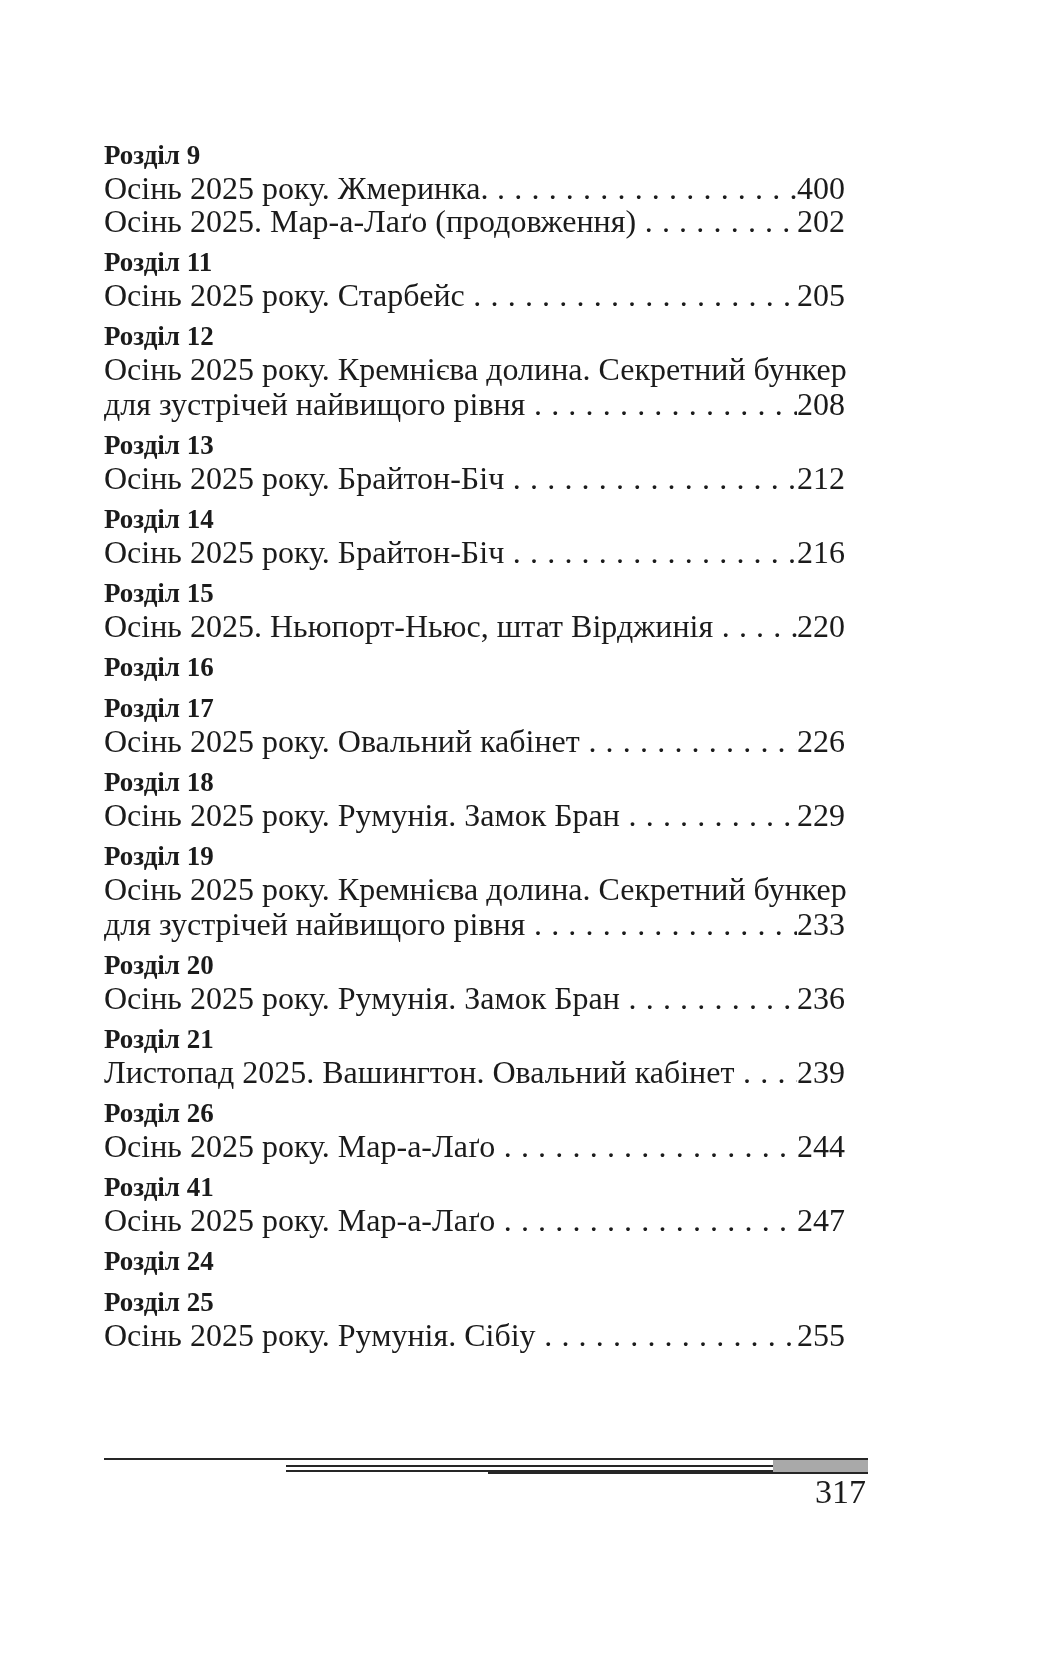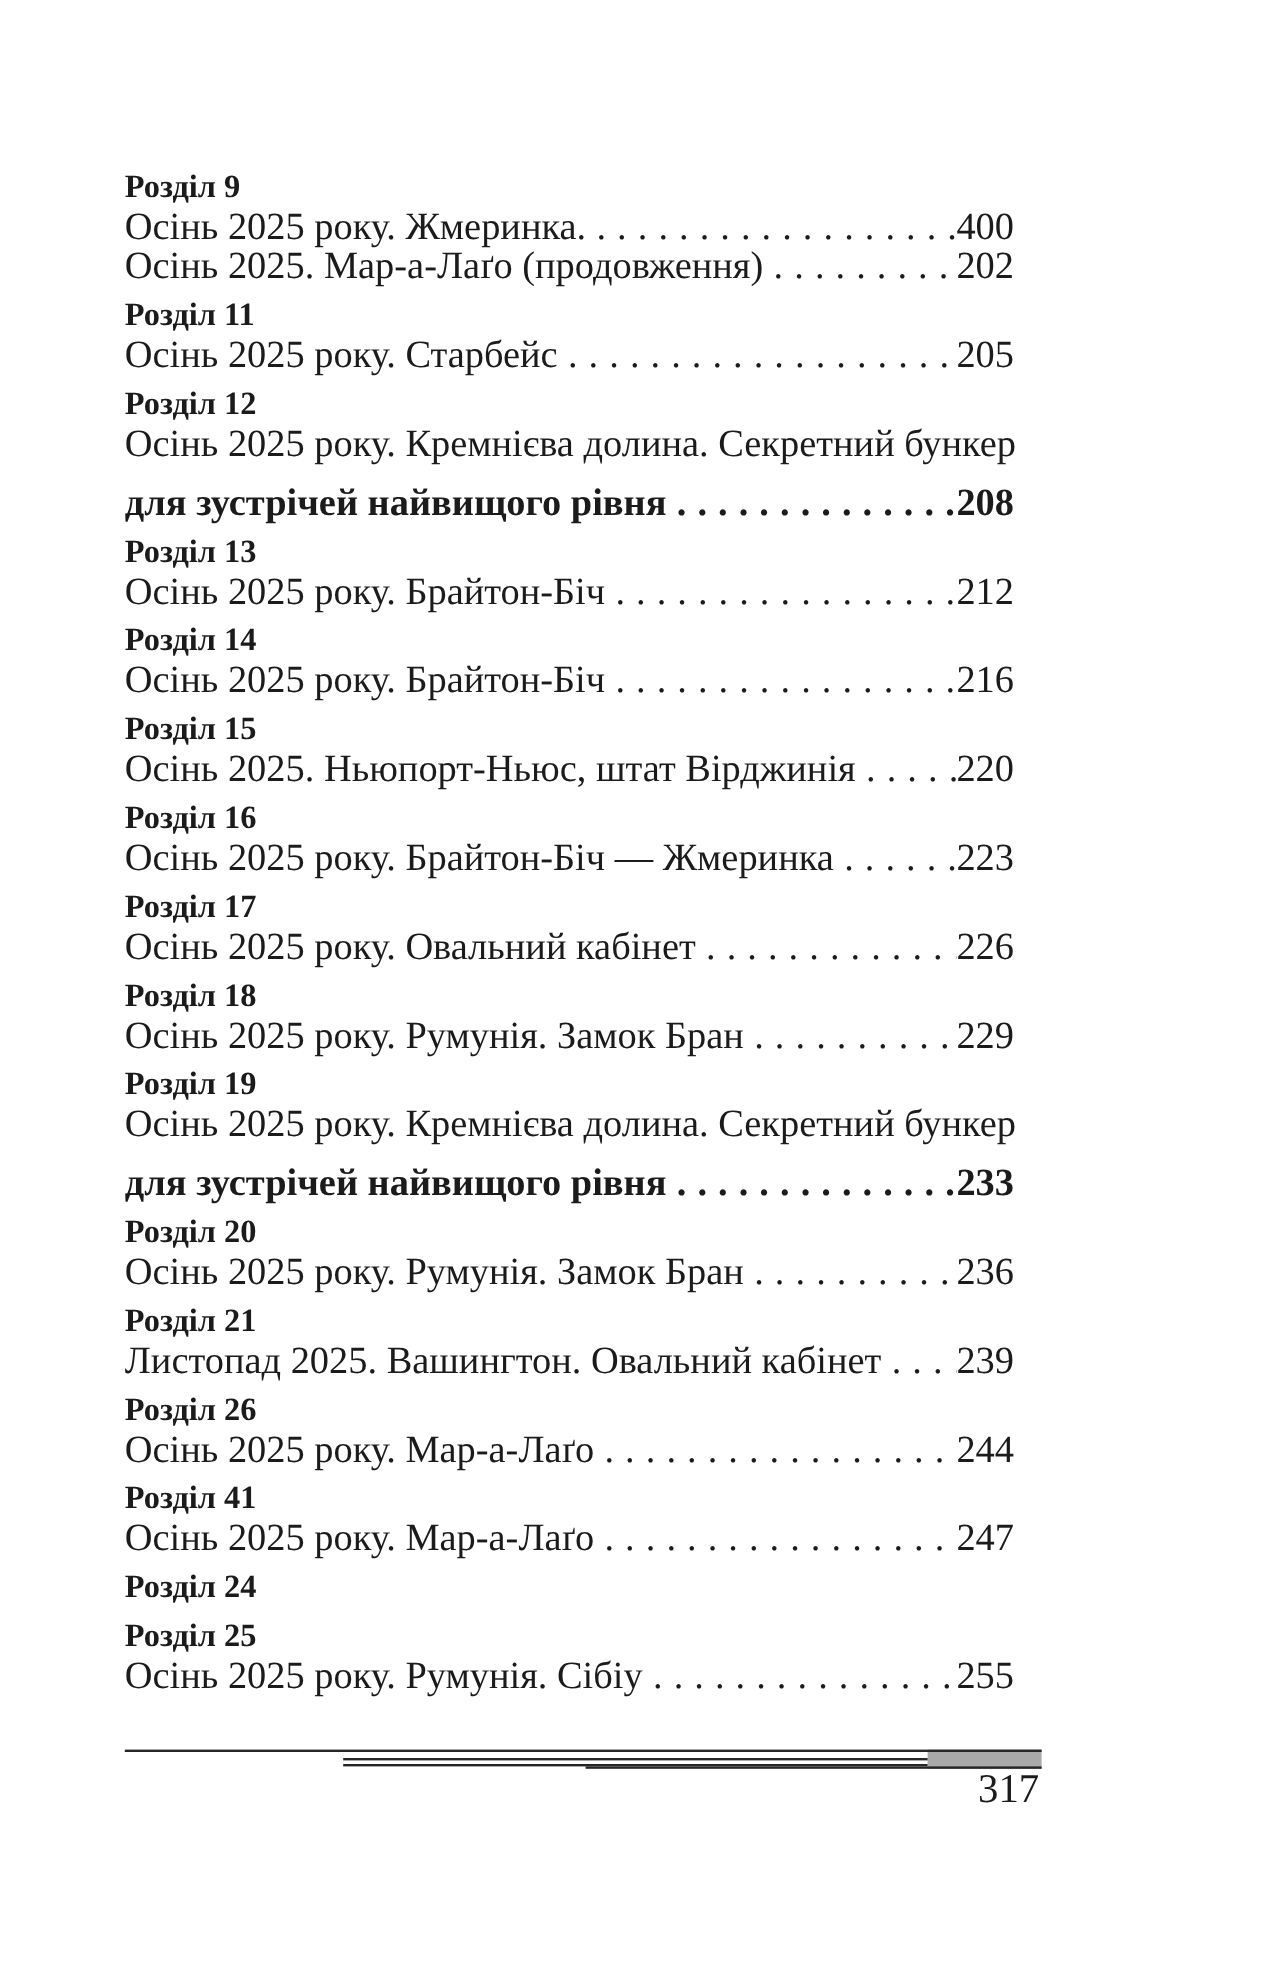--- a/index.html
+++ b/index.html
@@ -24,21 +24,21 @@
     margin-top:8px;
     white-space:nowrap;
   }
   .block:first-child .chapter { margin-top:0; }
   .line {
     display:flex;
     align-items:baseline;
     font-size:32px;
     line-height:33px;
   }
-  .line + .line { margin-top:16px;font-weight:bold; }
+  .line + .line { margin-top:2px; }
   .line .t { white-space:nowrap; flex:0 0 auto; }
   .leader {
     flex:1 1 auto;
     overflow:hidden;
     white-space:nowrap;
     min-width:0;
   }
   .leader::after {
     content:"\00a0. . . . . . . . . . . . . . . . . . . . . . . . . . . . . . . . . . . . . . . . . . . . . . . . . . . . . . . . . . . . . . . . . . . .";
     letter-spacing:0.6px;
@@ -126,25 +126,20 @@
       <div class="block">
         <div class="chapter">Розділ 15</div>
         <div class="line">
           <span class="t">Осінь 2025. Ньюпорт-Ньюс, штат Вірджинія</span>
           <span class="leader"></span>
           <span class="pg">220</span>
         </div>
       </div>
       <div class="block">
         <div class="chapter">Розділ 16</div>
-        <div class="line">
-          <span class="t">Осінь 2025 року. Брайтон-Біч — Жмеринка</span>
-          <span class="leader"></span>
-          <span class="pg">223</span>
-        </div>
       </div>
       <div class="block">
         <div class="chapter">Розділ 17</div>
         <div class="line">
           <span class="t">Осінь 2025 року. Овальний кабінет</span>
           <span class="leader"></span>
           <span class="pg">226</span>
         </div>
       </div>
       <div class="block">

